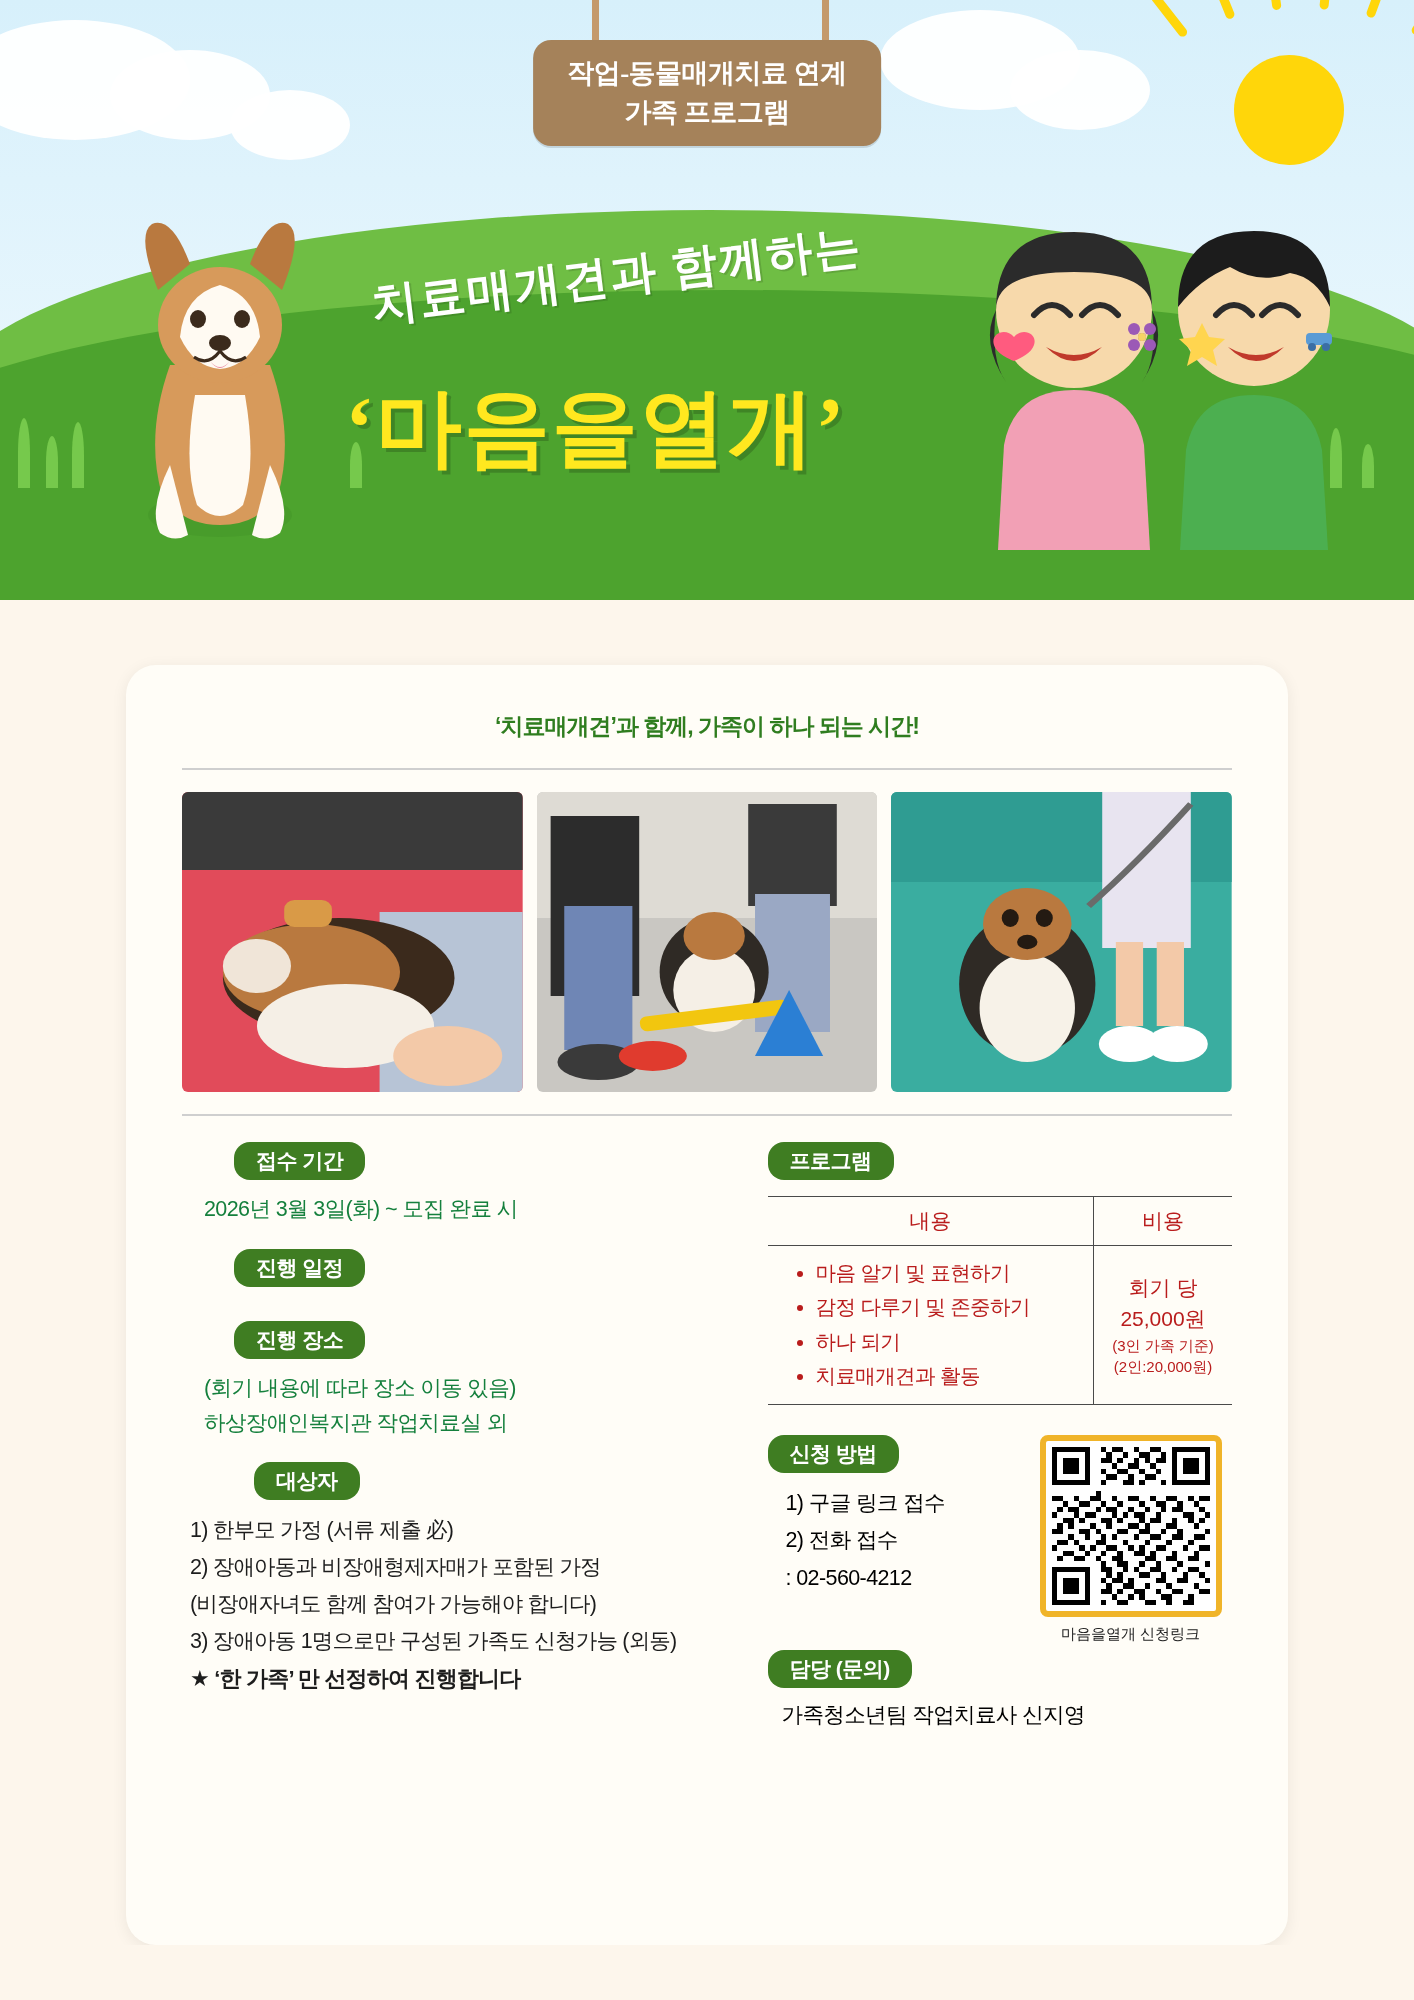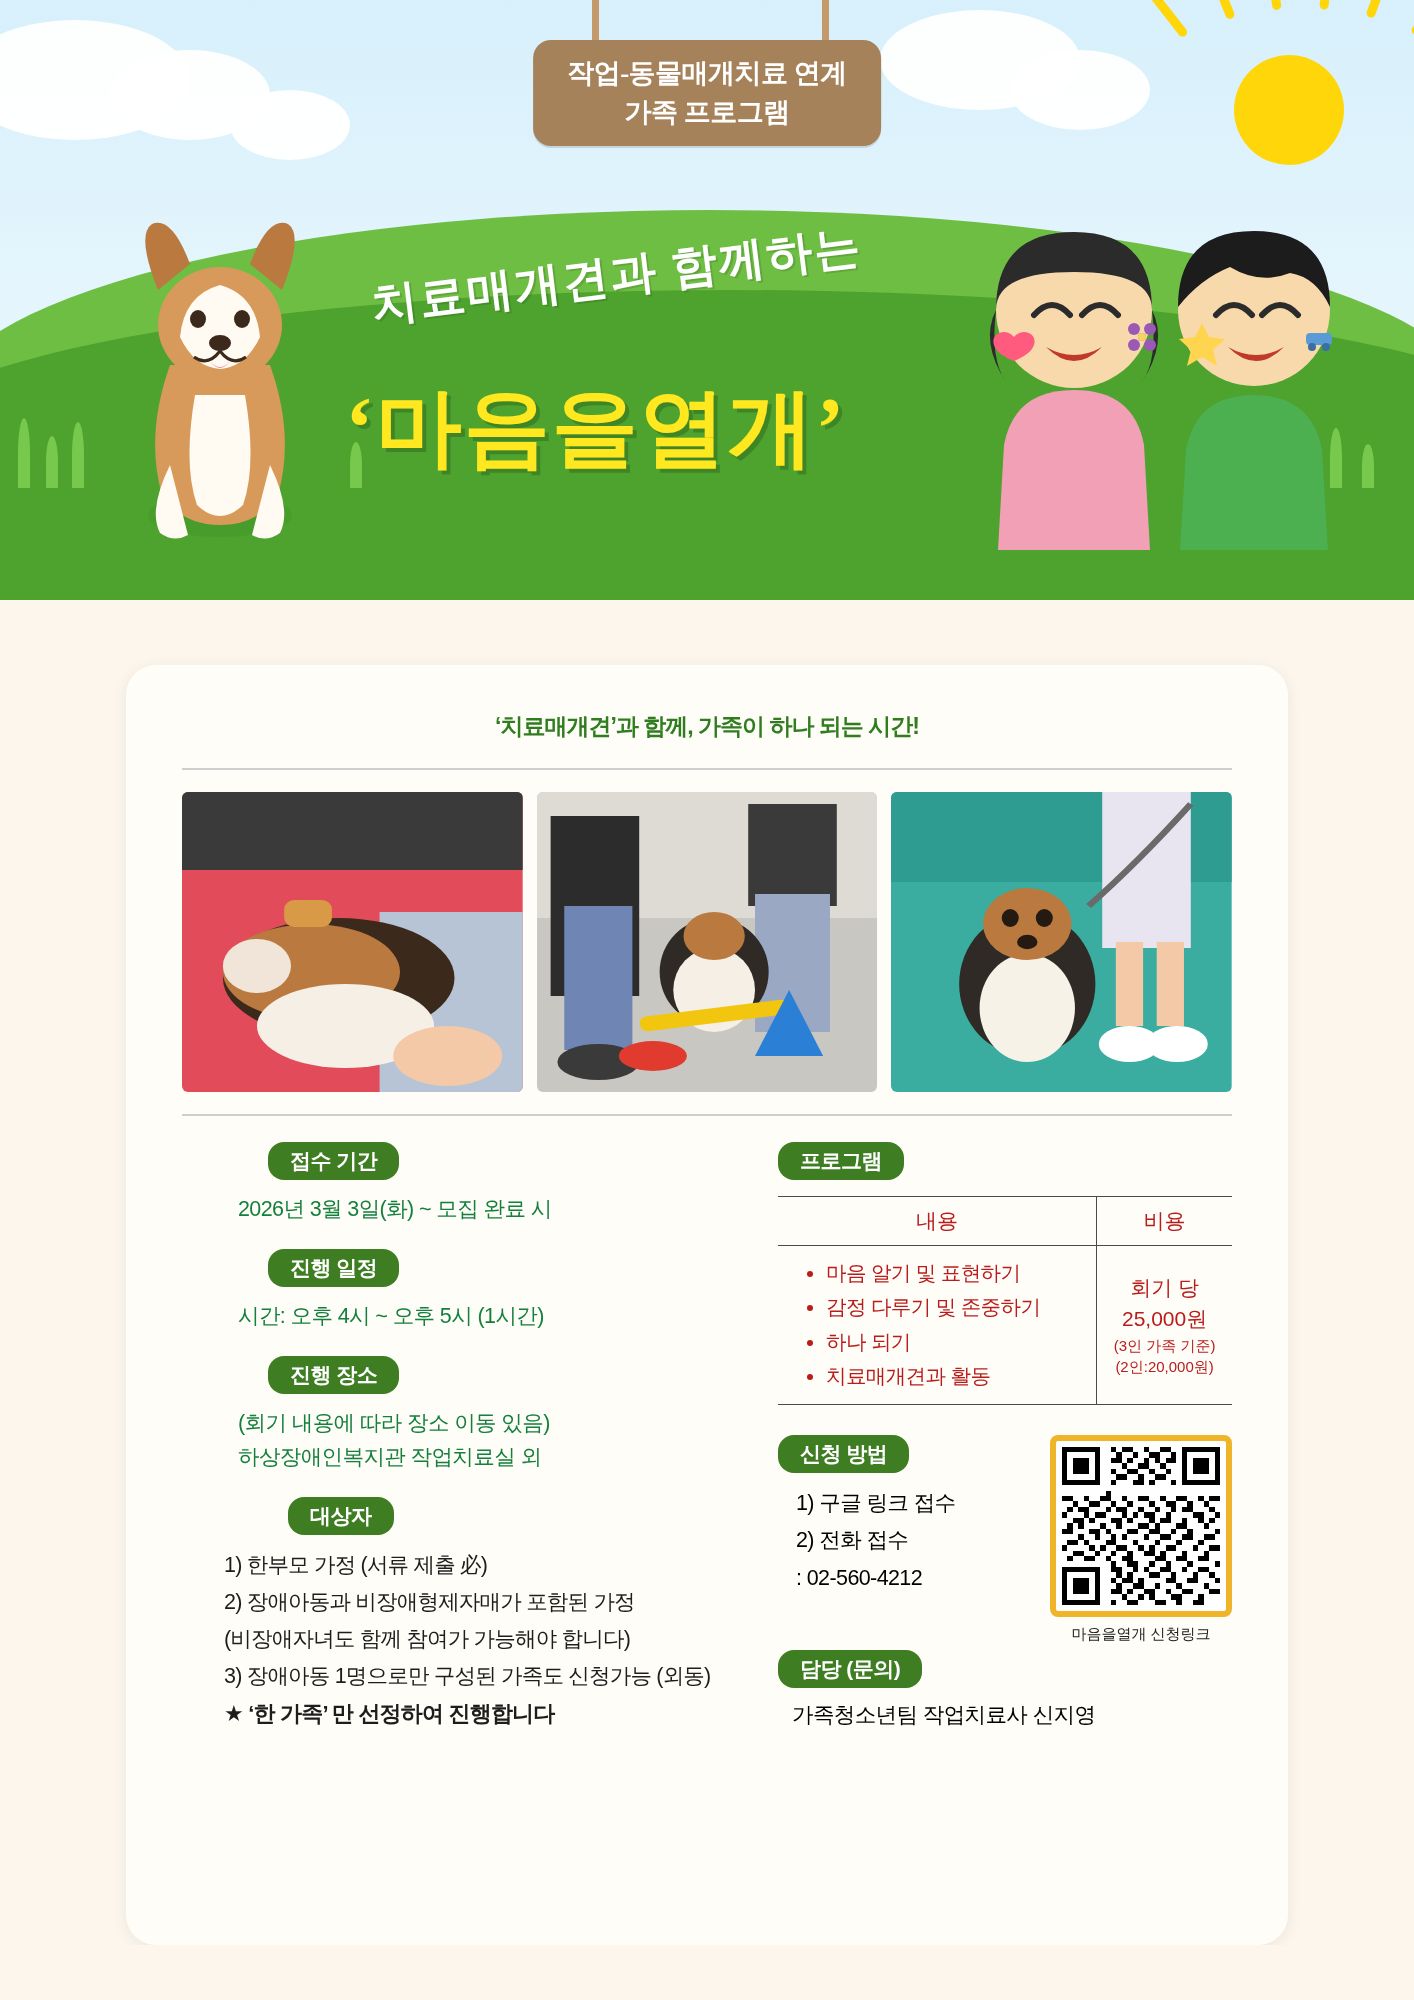--- a/index.html
+++ b/index.html
@@ -155,21 +155,21 @@
   .photo {
     flex: 1;
     height: 300px;
     border-radius: 6px;
     overflow: hidden;
     position: relative;
   }
   .photo svg { display: block; width: 100%; height: 100%; }
 
   
-  .cols { display: flex; gap: 37px; margin-top: 26px; margin-left: 34px; }
+  .cols { display: flex; gap: 37px; margin-top: 26px; }
   .col-left { width: 555px; }
   .col-right { width: 470px; }
 
   .pill {
     display: inline-block;
     background: #3f7d22;
     color: #fff;
     font-size: 21px;
     font-weight: bold;
     border-radius: 16px;
@@ -387,21 +387,20 @@
 
     <div class="col-left">
 
       <div class="block">
         <div class="pill pill-indent">접수 기간</div>
         <div class="line">2026년 3월 3일(화) ~ 모집 완료 시</div>
       </div>
 
       <div class="block">
         <div class="pill pill-indent">진행 일정</div>
-        <div class="line">시간: 오후 4시 ~ 오후 5시 (1시간)</div>
       </div>
 
       <div class="block">
         <div class="pill pill-indent">진행 장소</div>
         <div class="line">(회기 내용에 따라 장소 이동 있음)</div>
         <div class="line">하상장애인복지관 작업치료실 외</div>
       </div>
 
       <div class="block">
         <div class="pill pill-indent2">대상자</div>

